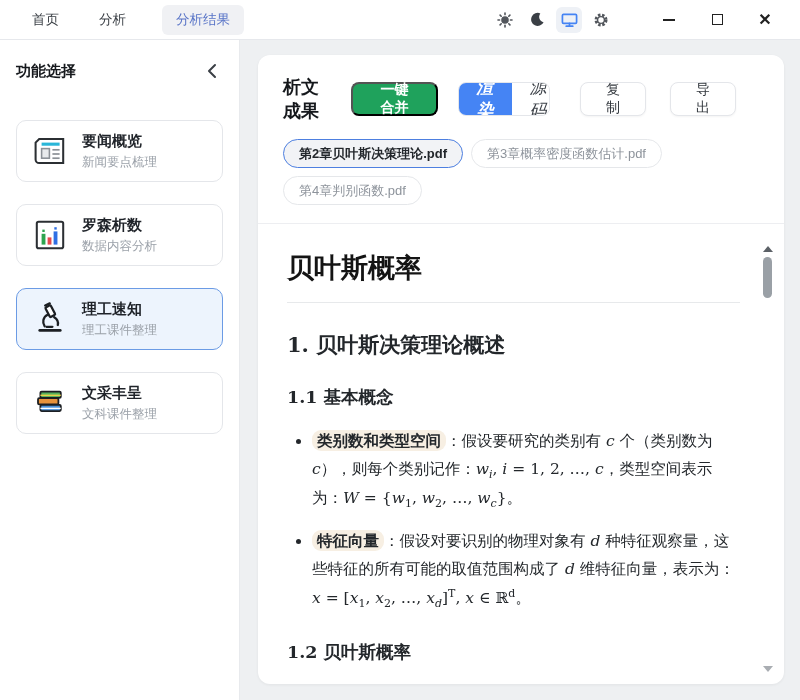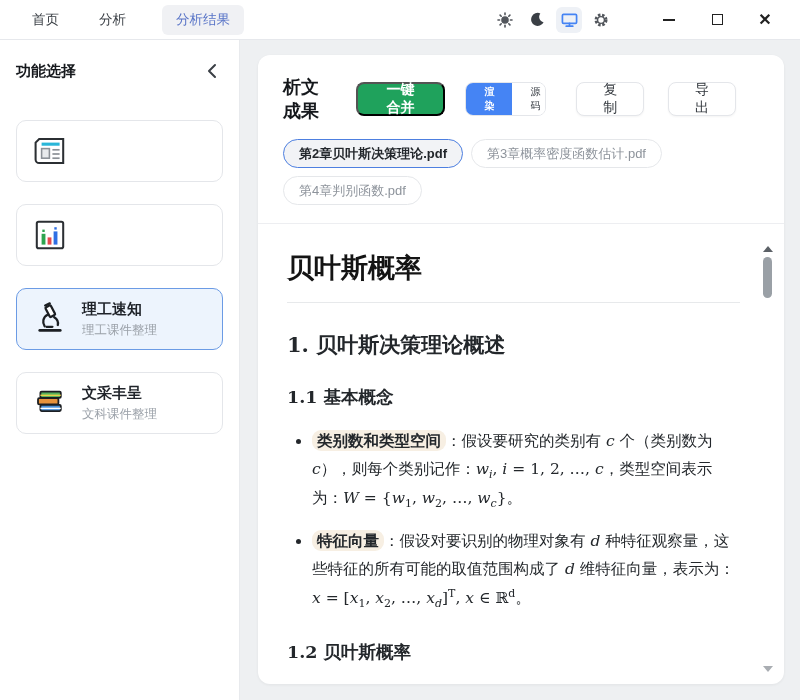--- a/index.html
+++ b/index.html
@@ -43,21 +43,21 @@
   
   .content { flex:1; padding:15px 16px 16px 18px; min-width:0; }
   .card { background:#ffffff; border-radius:12px; height:100%; display:flex; flex-direction:column;
           box-shadow:0 1px 3px rgba(30,35,40,.06); overflow:hidden; }
   .card-head { display:flex; align-items:center; padding:20px 24px 0 25px; flex:0 0 auto; }
   .card-title { font-size:18px; font-weight:bold; color:#15181c; margin-right:22px; }
   .btn { height:34px; display:inline-flex; align-items:center; justify-content:center;
          border-radius:8px; font-size:14px; cursor:default; }
   .btn-merge { background:#1fa25c; color:#fff; font-weight:bold; padding:0 23px; margin-right:20px; }
   .seg { display:flex; border:1px solid #e4e6ea; border-radius:8px; overflow:hidden; height:34px; margin-right:30px; }
-  .seg .seg-item { padding:14px 18px; display:flex; align-items:center; font-size:10px; color:#3c4148; background:#fff; }
+  .seg .seg-item { padding:14px 18px; display:flex; align-items:center; font-size:17px; color:#3c4148; background:#fff;font-style:italic; }
   .seg .seg-item.active { background:#4584f4; color:#fff; font-weight:bold; }
   .btn-ghost { background:#fff; border:1px solid #e4e6ea; color:#33383e; padding:0 23px;
                box-shadow:0 1px 2px rgba(30,35,40,.05); margin-right:24px; }
   .chips { display:flex; flex-wrap:wrap; gap:8px; padding:16px 24px 18px 25px; max-width:520px; flex:0 0 auto; }
   .chip { height:29px; display:inline-flex; align-items:center; border-radius:15px; padding:0 15px;
           font-size:13px; border:1px solid #e5e7ea; background:#fff; color:#8d939b; white-space:nowrap; }
   .chip.selected { border:1.5px solid #4d7fe0; background:#f2f3f6; color:#23272c; font-weight:bold; }
   .divider { border-top:1px solid #edeef1; flex:0 0 auto; }
 
   
@@ -152,31 +152,39 @@
 
       <div class="sb-card">
         <svg class="sb-icon" viewBox="0 0 30 28" fill="none">
           <path d="M6 4 H26 V24 H6 C4.3 24 3 22.7 3 21 V7 Z" stroke="#2b2f33" stroke-width="1.7" fill="#fff"></path>
           <rect x="8" y="7" width="15" height="2.6" fill="#29b6d8"></rect>
           <rect x="8" y="12" width="6.5" height="8" stroke="#8b9096" stroke-width="1.3" fill="#e8eaec"></rect>
           <line x1="17" y1="13" x2="23" y2="13" stroke="#8b9096" stroke-width="1.4"></line>
           <line x1="17" y1="16.5" x2="23" y2="16.5" stroke="#8b9096" stroke-width="1.4"></line>
           <line x1="17" y1="20" x2="23" y2="20" stroke="#8b9096" stroke-width="1.4"></line>
         </svg>
+        <div class="txt">
+          <span class="t">要闻概览</span>
+          <span class="s">新闻要点梳理</span>
+        </div>
       </div>
 
       <div class="sb-card">
         <svg class="sb-icon" viewBox="0 0 30 28" fill="none">
           <rect x="4" y="3" width="22" height="22" rx="1.5" stroke="#2b2f33" stroke-width="1.7" fill="#fff"></rect>
           <rect x="8" y="13" width="3.2" height="9" fill="#2ea44f"></rect>
           <rect x="13" y="16" width="3.2" height="6" fill="#e5484d"></rect>
           <rect x="18" y="11" width="3.2" height="11" fill="#2f6fe4"></rect>
           <rect x="8.6" y="9.5" width="2" height="2" fill="#2ea44f"></rect>
           <rect x="18.6" y="7.5" width="2" height="2" fill="#2f6fe4"></rect>
         </svg>
+        <div class="txt">
+          <span class="t">罗森析数</span>
+          <span class="s">数据内容分析</span>
+        </div>
       </div>
 
       <div class="sb-card selected">
         <svg class="sb-icon" viewBox="0 0 30 28" fill="none" stroke="#1c1f23" stroke-width="1.9" stroke-linecap="round">
           <rect x="12.5" y="3" width="5" height="9" rx="1" transform="rotate(-28 15 7)" fill="#fff"></rect>
           <line x1="11" y1="2.8" x2="14.8" y2="1"></line>
           <path d="M18.5 12.5 C21 14 22 16.5 21.5 19" fill="none"></path>
           <path d="M10.5 20 C8.5 17 9 12.5 13 10.5" fill="none"></path>
           <line x1="6.5" y1="23.5" x2="23.5" y2="23.5" stroke-width="2.4"></line>
           <line x1="12" y1="20.5" x2="17" y2="20.5"></line>

